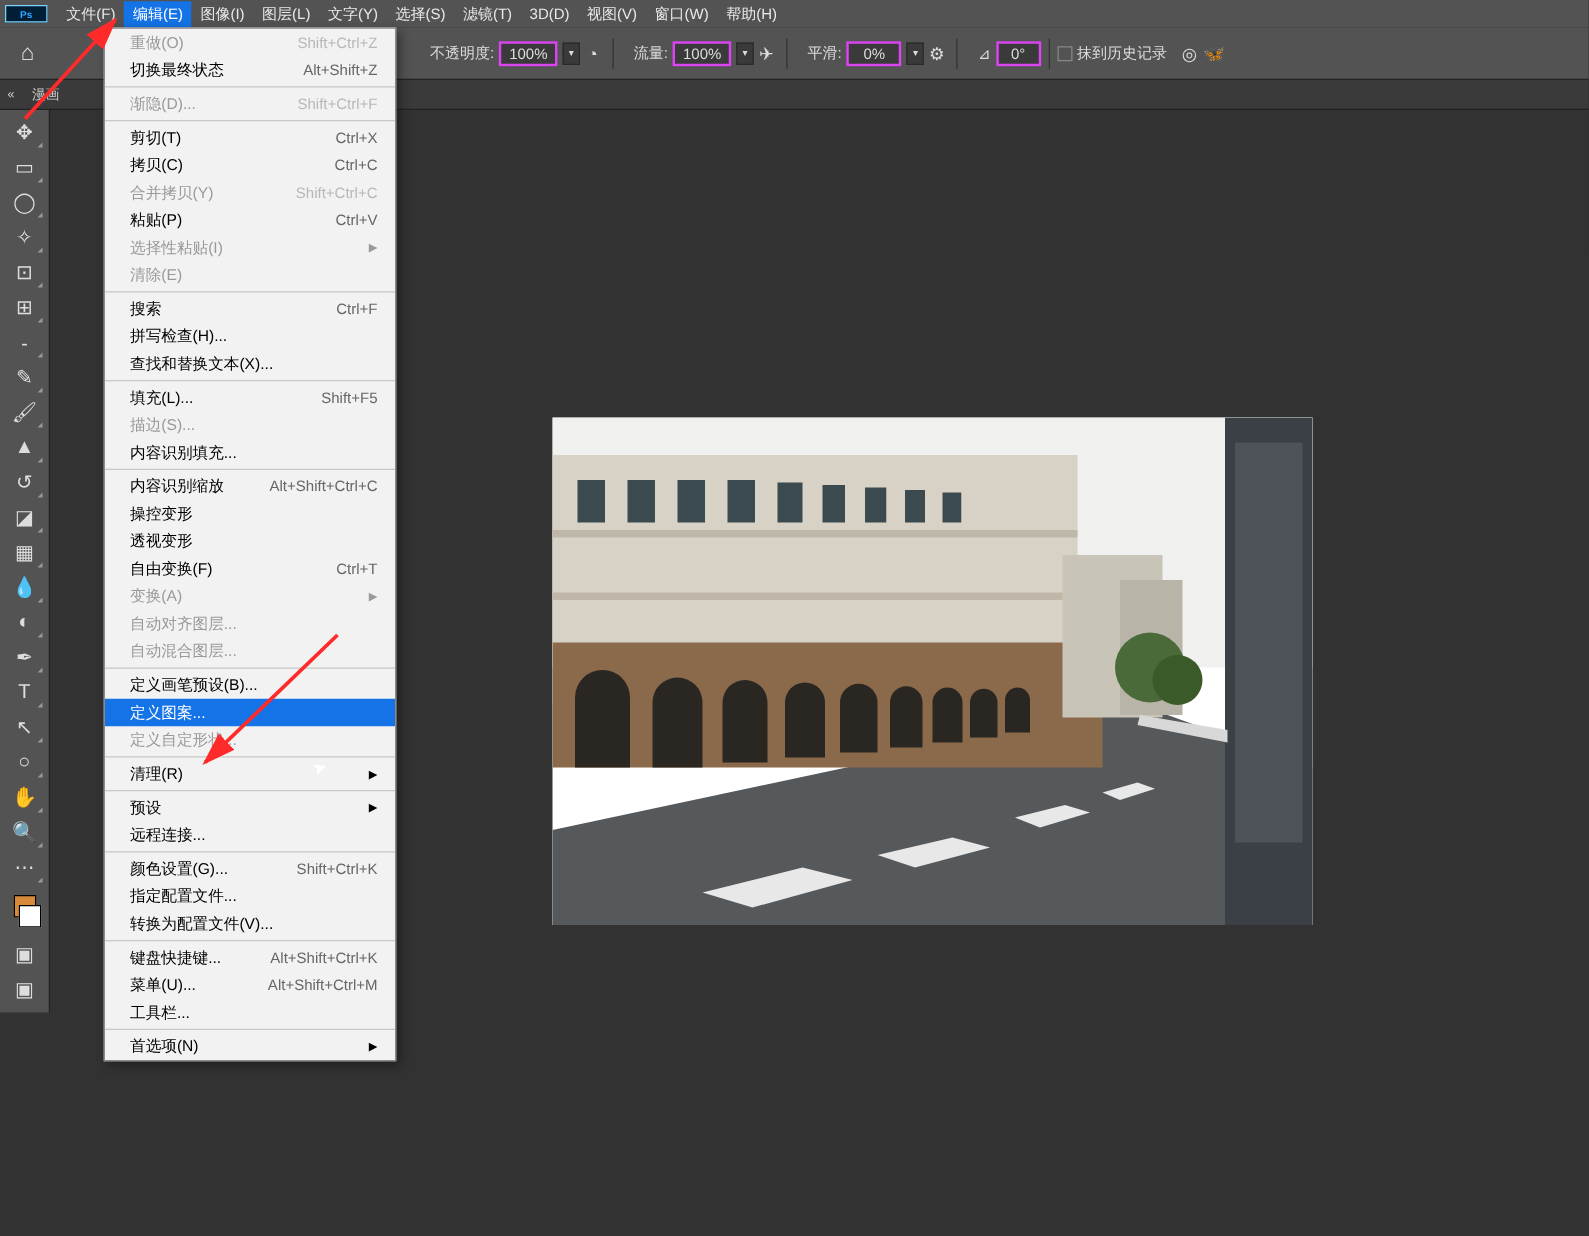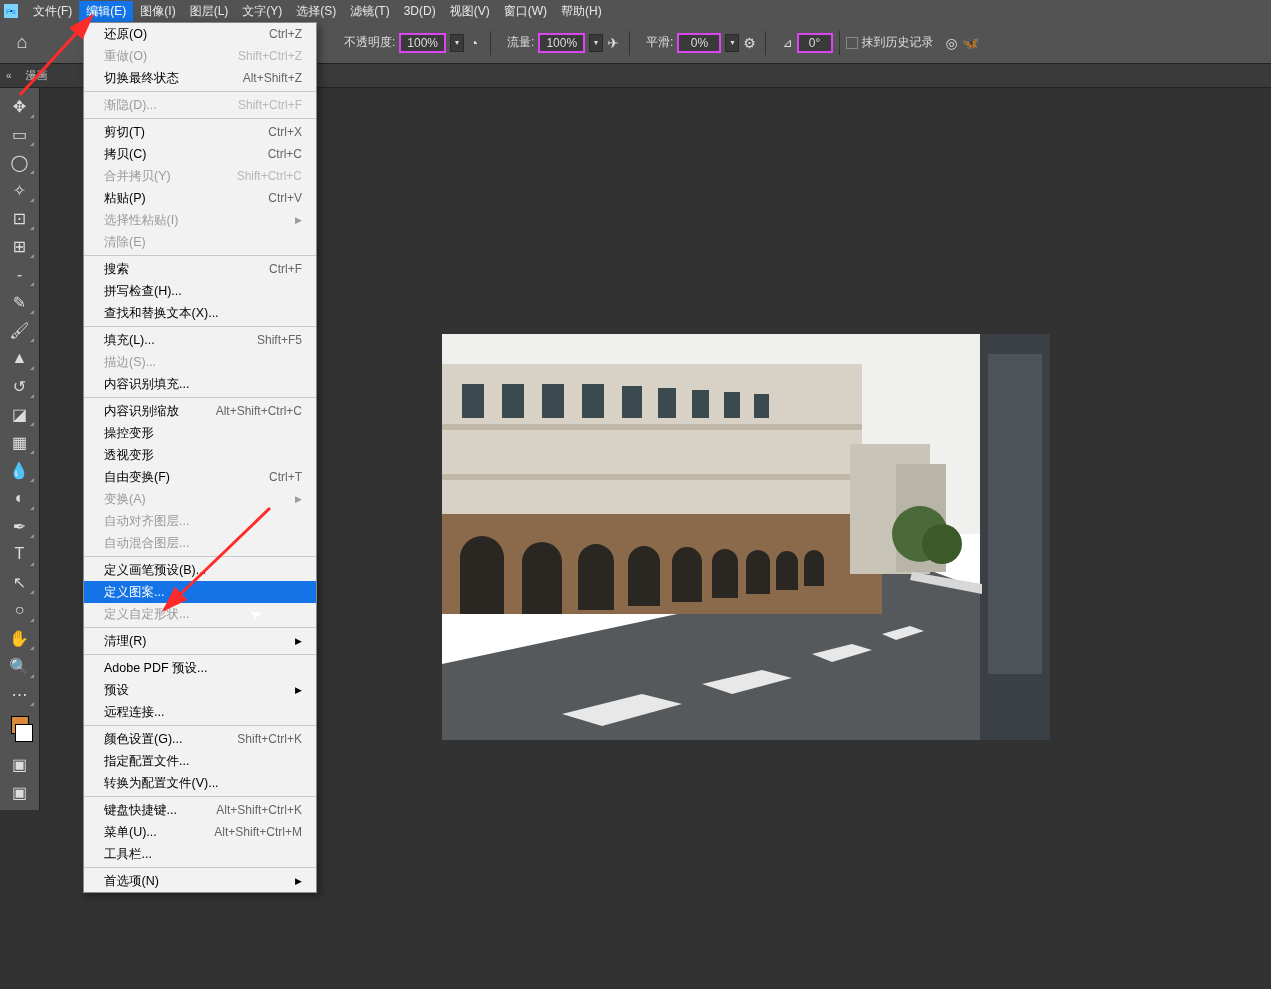--- a/index.html
+++ b/index.html
@@ -1,20 +1,20 @@
 <!DOCTYPE html>
 <html><head>
 <meta charset="utf-8">
 <style>
 * { margin: 0; padding: 0; box-sizing: border-box; font-family: "Microsoft YaHei", sans-serif; }
 body { background: #323232; width: 1271px; height: 989px; overflow: hidden; position: relative; }
 
 
 .menubar { height: 22px; background: #535353; display: flex; align-items: center; padding: 0 4px; font-size: 12px; color: #e8e8e8; }
-.menubar .ps-icon { width: 14px; height: 14px; background: #001e36; border: 6px solid #7dd3fc; margin-right: 8px; display: flex; align-items: center; justify-content: center; font-size: 8px; color: #31a8ff; font-weight: bold; }
+.menubar .ps-icon { width: 34px; height: 14px; background: #001e36; border: 1px solid #7dd3fc; margin-right: 8px; display: flex; align-items: center; justify-content: center; font-size: 8px; color: #31a8ff; font-weight: bold; }
 .menubar .menu-item { padding: 2px 7px; cursor: default; }
 .menubar .menu-item.active { background: #1473e6; color: #fff; }
 
 
 .optbar { height: 42px; background: #535353; display: flex; align-items: center; padding: 0 6px; font-size: 12px; color: #ddd; border-bottom: 1px solid #222; }
 .optbar .home-btn { width: 32px; height: 32px; display: flex; align-items: center; justify-content: center; font-size: 18px; margin-right: 16px; }
 .optbar .opt-group { display: flex; align-items: center; margin-left: 10px; gap: 4px; }
 .optbar .opt-label { color: #ddd; }
 .optbar .opt-val { background: #3a3a3a; border: 2px solid #d946ef; padding: 1px 6px; min-width: 44px; text-align: center; }
 .optbar .drop-arrow { background: #3a3a3a; border: 1px solid #2a2a2a; width: 14px; height: 18px; display:flex; align-items:center; justify-content:center; font-size:8px; }
@@ -191,24 +191,20 @@
 
       <circle cx="478" cy="200" r="28" fill="#4a6a3a"></circle>
       <circle cx="500" cy="210" r="20" fill="#3a5a2a"></circle>
 
       <polygon points="470,238 540,250 540,260 468,246" fill="#d8d8d8"></polygon>
     </svg>
   </div>
 </div>
 
 <div class="dropdown" id="dropdown">
-    <div class="item">
-      <span>还原(O)</span>
-      <span class="sc">Ctrl+Z</span>
-    </div>
     <div class="item disabled">
       <span>重做(O)</span>
       <span class="sc">Shift+Ctrl+Z</span>
     </div>
     <div class="item">
       <span>切换最终状态</span>
       <span class="sc">Alt+Shift+Z</span>
     </div>
     <div class="sep"></div>
     <div class="item disabled">
@@ -295,23 +291,20 @@
     </div>
     <div class="item disabled">
       <span>定义自定形状...</span>
     </div>
     <div class="sep"></div>
     <div class="item">
       <span>清理(R)</span>
       <span class="sub">▶</span>
     </div>
     <div class="sep"></div>
-    <div class="item">
-      <span>Adobe PDF 预设...</span>
-    </div>
     <div class="item">
       <span>预设</span>
       <span class="sub">▶</span>
     </div>
     <div class="item">
       <span>远程连接...</span>
     </div>
     <div class="sep"></div>
     <div class="item">
       <span>颜色设置(G)...</span>

